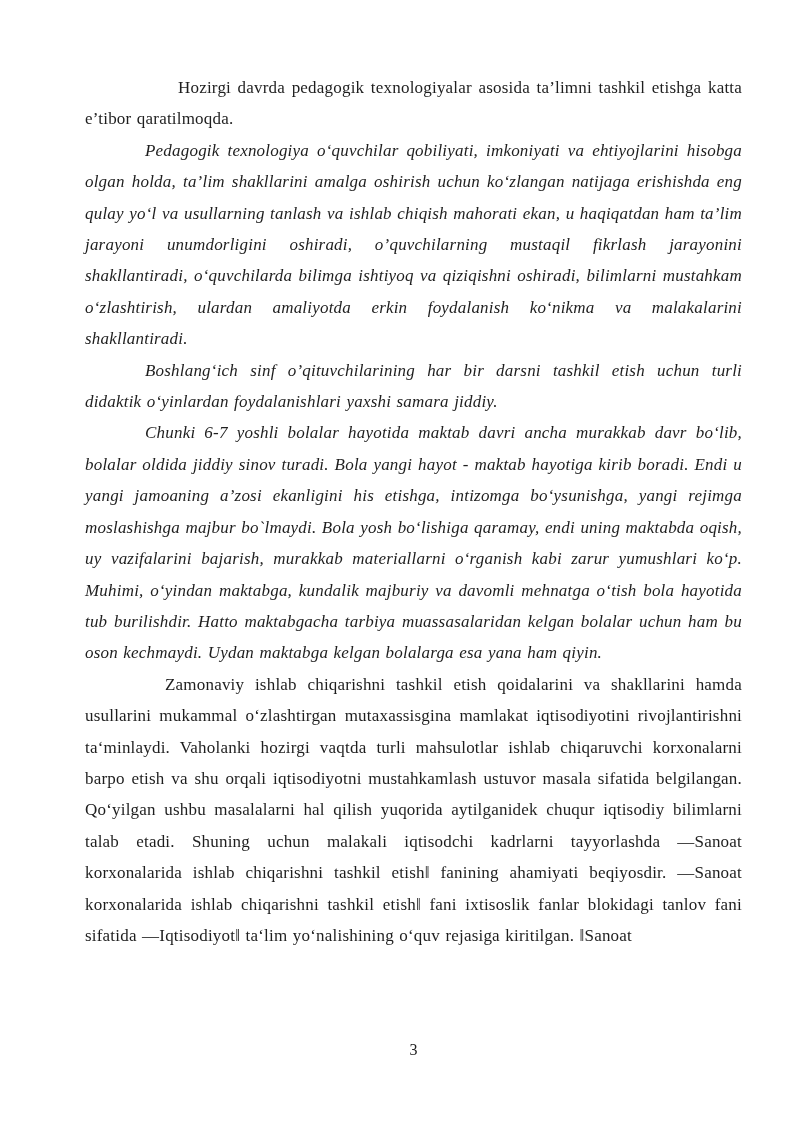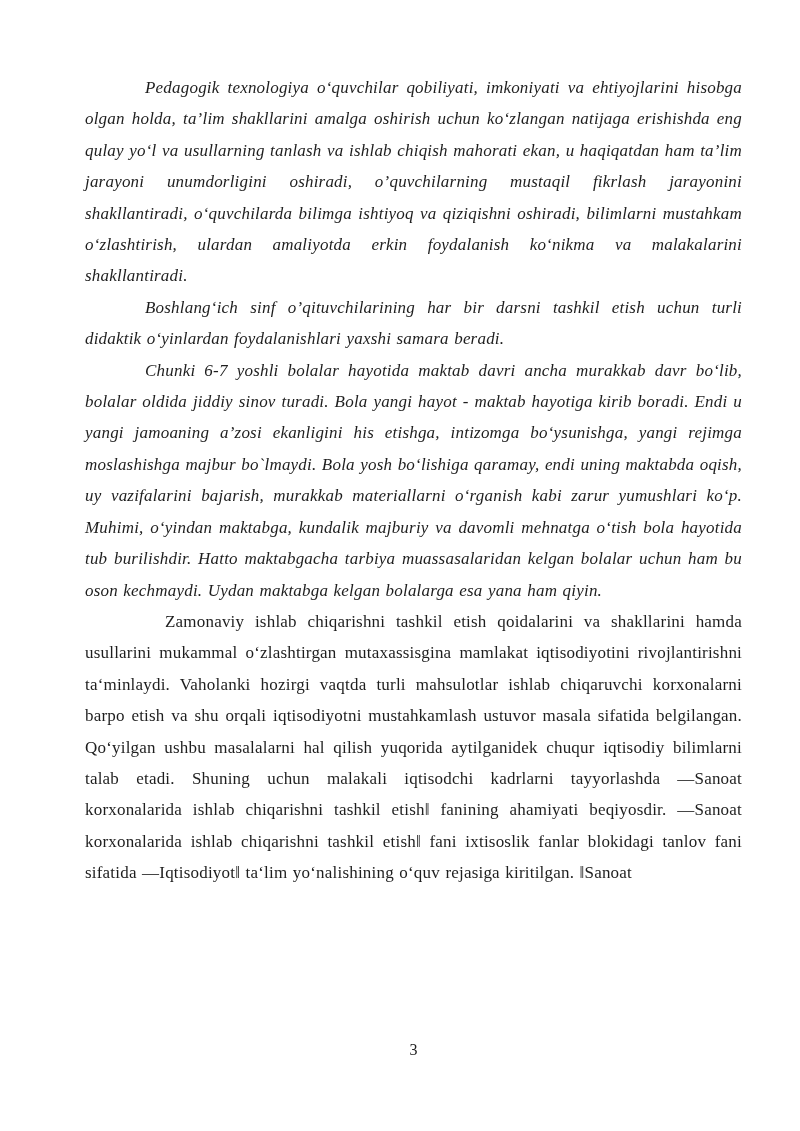--- a/index.html
+++ b/index.html
@@ -44,21 +44,22 @@
     font-size: 16px;
     line-height: 20px;
     color: #222222;
   }
 </style>
 </head>
 <body>
 
 <div class="page">
   <div class="content">
+    <p class="para indent-xl">Hozirgi davrda pedagogik texnologiyalar asosida ta’limni tashkil etishga katta e’tibor qaratilmoqda.</p>
     <p class="para indent-md">Pedagogik texnologiya o‘quvchilar qobiliyati, imkoniyati va ehtiyojlarini hisobga olgan holda, ta’lim shakllarini amalga oshirish uchun ko‘zlangan natijaga erishishda eng qulay yo‘l va usullarning tanlash va ishlab chiqish mahorati ekan, u haqiqatdan ham ta’lim jarayoni unumdorligini oshiradi, o’quvchilarning mustaqil fikrlash jarayonini shakllantiradi, o‘quvchilarda bilimga ishtiyoq va qiziqishni oshiradi, bilimlarni mustahkam o‘zlashtirish, ulardan amaliyotda erkin foydalanish ko‘nikma va malakalarini shakllantiradi.</p>
-    <p class="para indent-md">Boshlang‘ich sinf o’qituvchilarining har bir darsni tashkil etish uchun turli didaktik o‘yinlardan foydalanishlari yaxshi samara beradi.</p>
+    <p class="para indent-md">Boshlang‘ich sinf o’qituvchilarining har bir darsni tashkil etish uchun turli didaktik o‘yinlardan foydalanishlari yaxshi samara jiddiy.</p>
     <p class="para indent-md">Chunki 6-7 yoshli bolalar hayotida maktab davri ancha murakkab davr bo‘lib, bolalar oldida jiddiy sinov turadi. Bola yangi hayot - maktab hayotiga kirib boradi. Endi u yangi jamoaning a’zosi ekanligini his etishga, intizomga bo‘ysunishga, yangi rejimga moslashishga majbur bo`lmaydi. Bola yosh bo‘lishiga qaramay, endi uning maktabda oqish, uy vazifalarini bajarish, murakkab materiallarni o‘rganish kabi zarur yumushlari ko‘p. Muhimi, o‘yindan maktabga, kundalik majburiy va davomli mehnatga o‘tish bola hayotida tub burilishdir. Hatto maktabgacha tarbiya muassasalaridan kelgan bolalar uchun ham bu oson kechmaydi. Uydan maktabga kelgan bolalarga esa yana ham qiyin.</p>
     <p class="para indent-lg">Zamonaviy ishlab chiqarishni tashkil etish qoidalarini va shakllarini hamda usullarini mukammal o‘zlashtirgan mutaxassisgina mamlakat iqtisodiyotini rivojlantirishni ta‘minlaydi. Vaholanki hozirgi vaqtda turli mahsulotlar ishlab chiqaruvchi korxonalarni barpo etish va shu orqali iqtisodiyotni mustahkamlash ustuvor masala sifatida belgilangan. Qo‘yilgan ushbu masalalarni hal qilish yuqorida aytilganidek chuqur iqtisodiy bilimlarni talab etadi. Shuning uchun malakali iqtisodchi kadrlarni tayyorlashda ―Sanoat korxonalarida ishlab chiqarishni tashkil etish‖ fanining ahamiyati beqiyosdir. ―Sanoat korxonalarida ishlab chiqarishni tashkil etish‖ fani ixtisoslik fanlar blokidagi tanlov fani sifatida ―Iqtisodiyot‖ ta‘lim yo‘nalishining o‘quv rejasiga kiritilgan. ‖Sanoat</p>
   </div>
   <div class="footer">
     <span class="page-number">3</span>
   </div>
 </div>
 
 </body></html>

